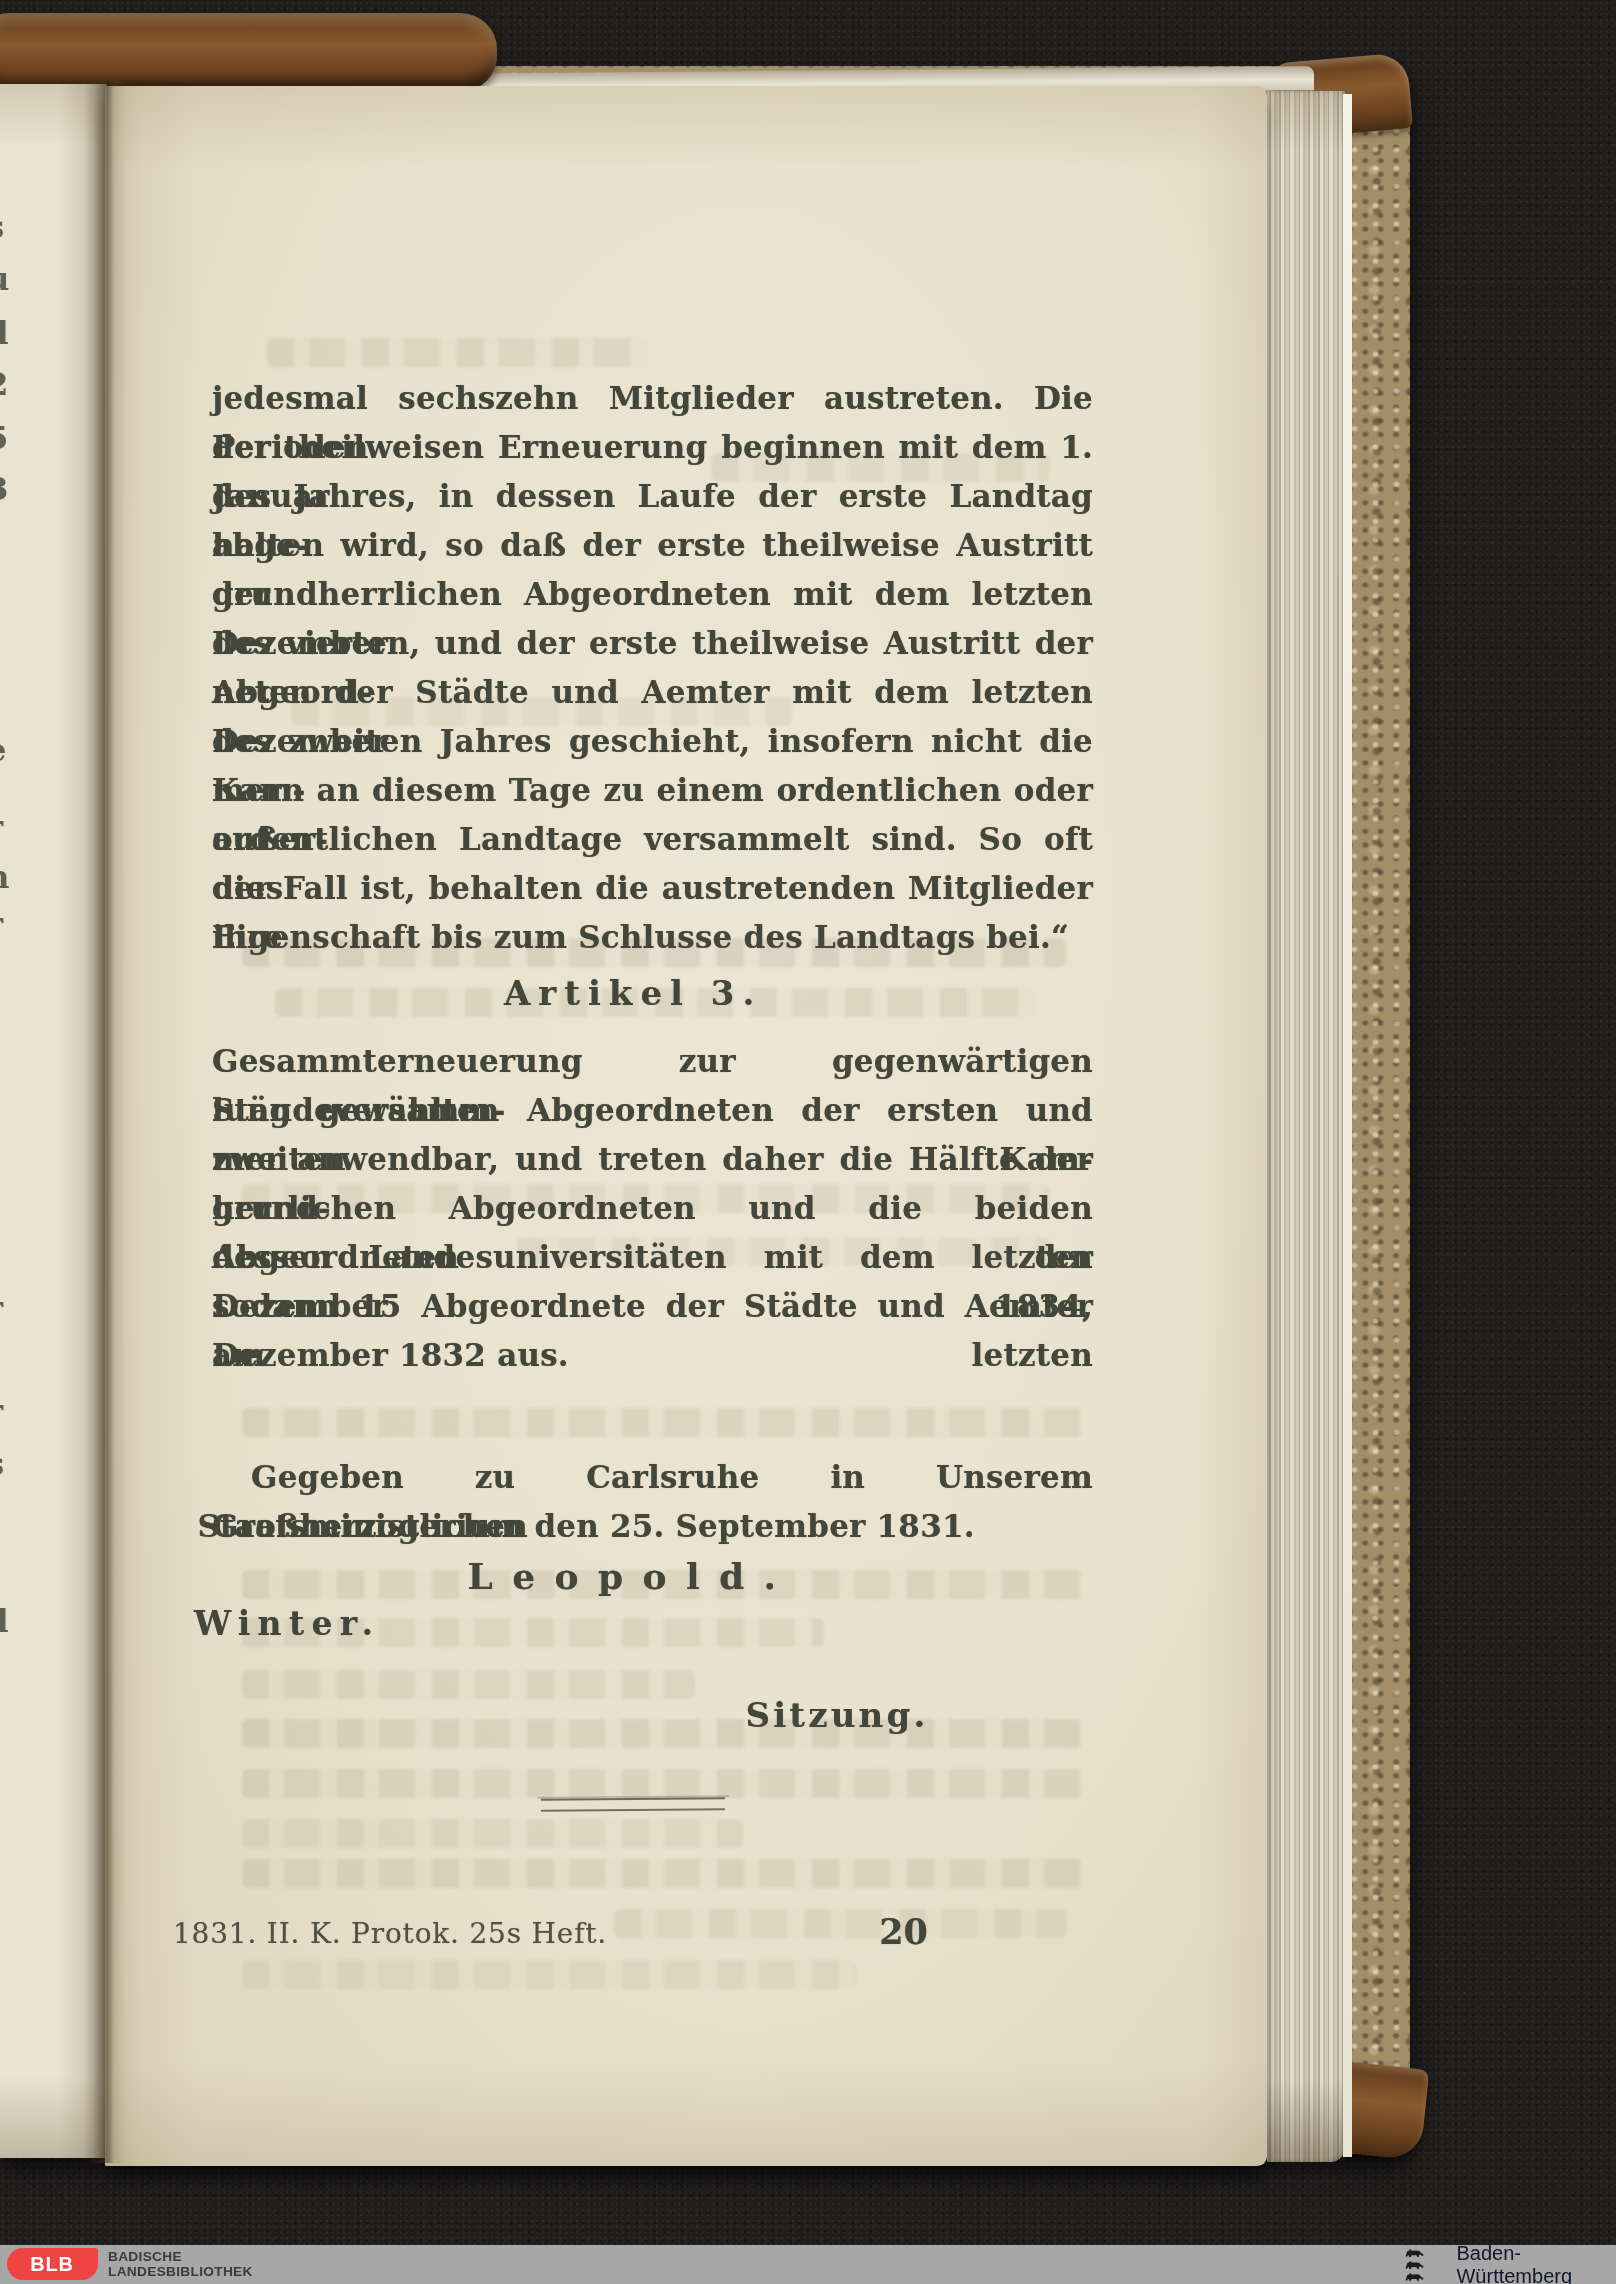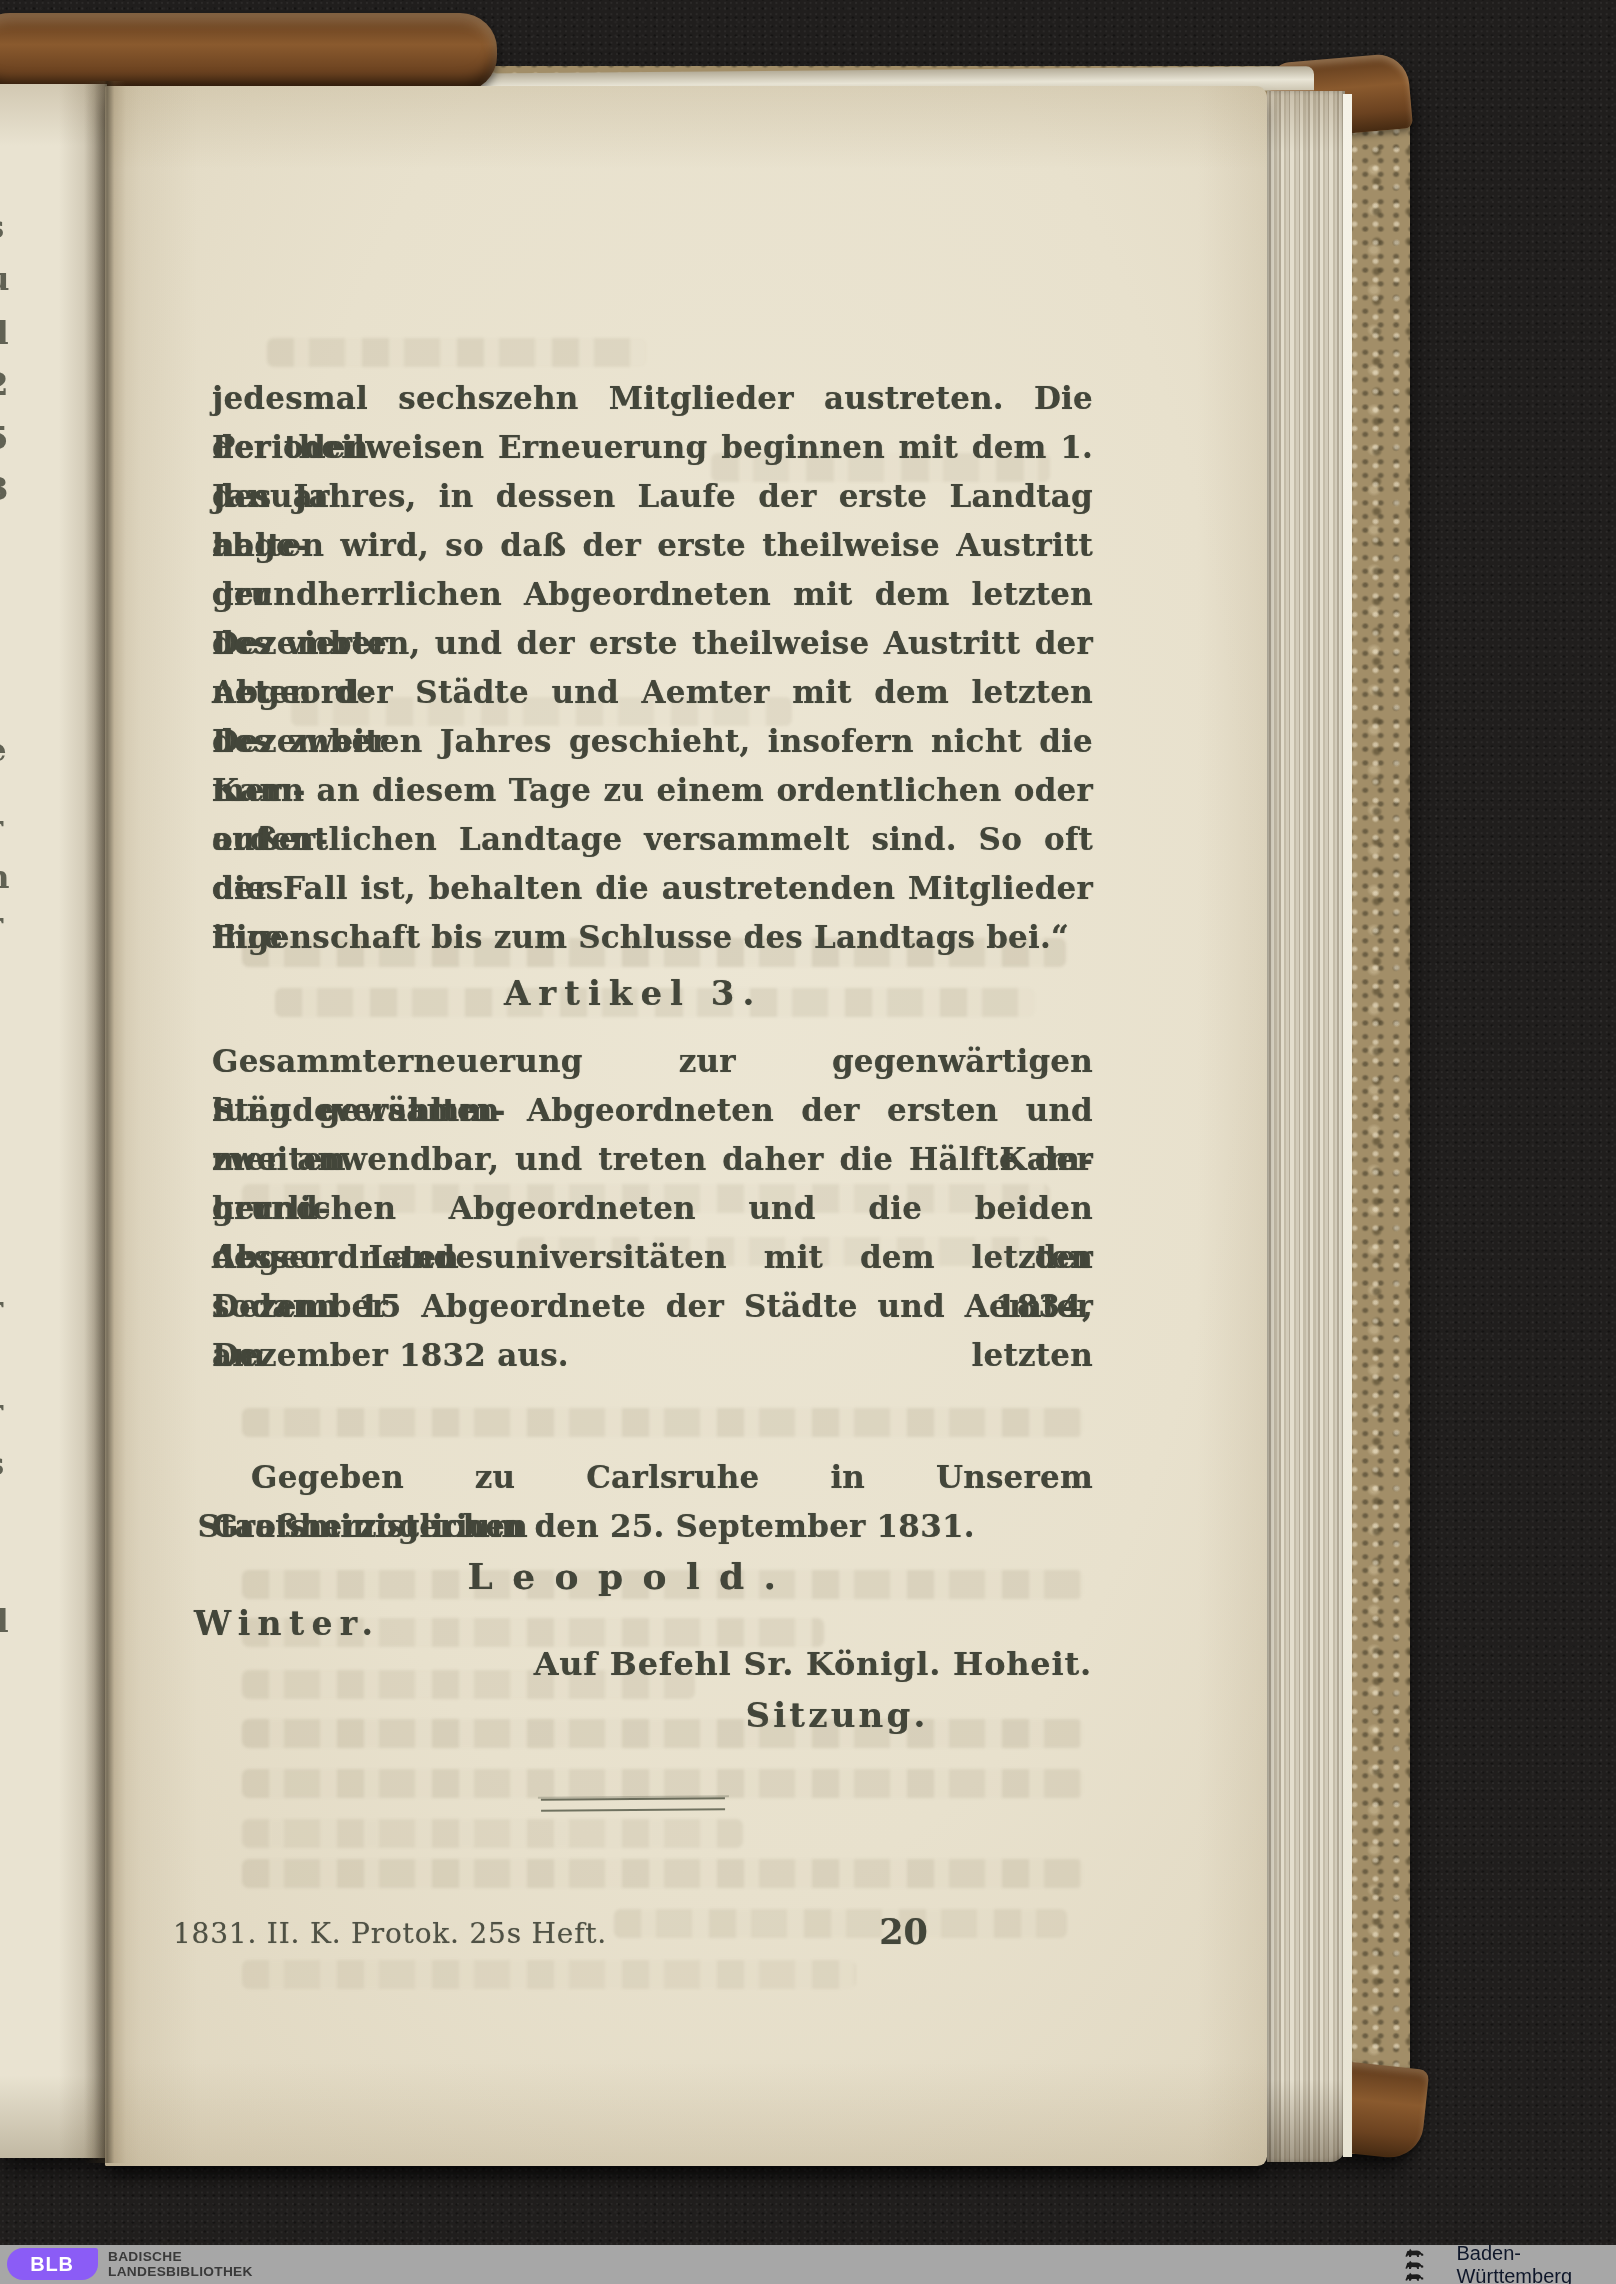--- a/index.html
+++ b/index.html
@@ -242,31 +242,30 @@
         <div class="ln nolast">Dezember 1832 aus.</div>
       </div>
 
     <div class="para p3 ink" id="p3">
         <div class="ln ind">Gegeben zu Carlsruhe in Unserem Großherzoglichen</div>
         <div class="ln nolast shift">Staatsministerium den 25. September 1831.</div>
       </div>
 
     <div class="sig-leopold ink">Leopold.</div>
     <div class="sig-winter ink">Winter.</div>
-    <div class="sig-order ink">Auf Befehl Sr. Königl. Hoheit.</div>
     <div class="sig-eichrodt ink">Sitzung.</div>
 
     <div class="divider"></div>
 
     <div class="sig-line ink">1831. II. K. Protok. 25s Heft.</div>
     <div class="sheet-num ink">20</div>
   </div>
 
   <div class="viewer-bar" id="viewer-bar" style="background: rgb(167, 167, 167);">
-    <div class="blb-logo" style="background: #8b5cf6; text-align: right;">BLB</div>
+    <div class="blb-logo" style="background: #ef4444; text-align: right;">BLB</div>
     <div class="blb-name" style="color: rgb(58, 58, 58);">
       <div>BADISCHE</div>
       <div>LANDESBIBLIOTHEK</div>
     </div>
     <div class="bw-group">
       <svg class="bw-lions" viewBox="0 0 24 40" xmlns="http://www.w3.org/2000/svg">
         <defs>
           <path id="lion" d="M1 10 L2.5 6 Q2.5 3 5.5 3.2 L6.5 1 L8.5 3.2 L14.5 3 Q18.5 3 19.5 6 L22 7 L22 9 L19.8 9.2 L18.6 7.4 L16.8 8.4 L17 10.6 L15 10.6 L14 8.6 L8.4 8.4 L7.4 10.6 L5.4 10.6 L5.2 8.4 Q3.2 8.2 3 10.4 Z" fill="#1c1c1c"></path>
         </defs>
         <use href="#lion" x="0" y="0"></use>

